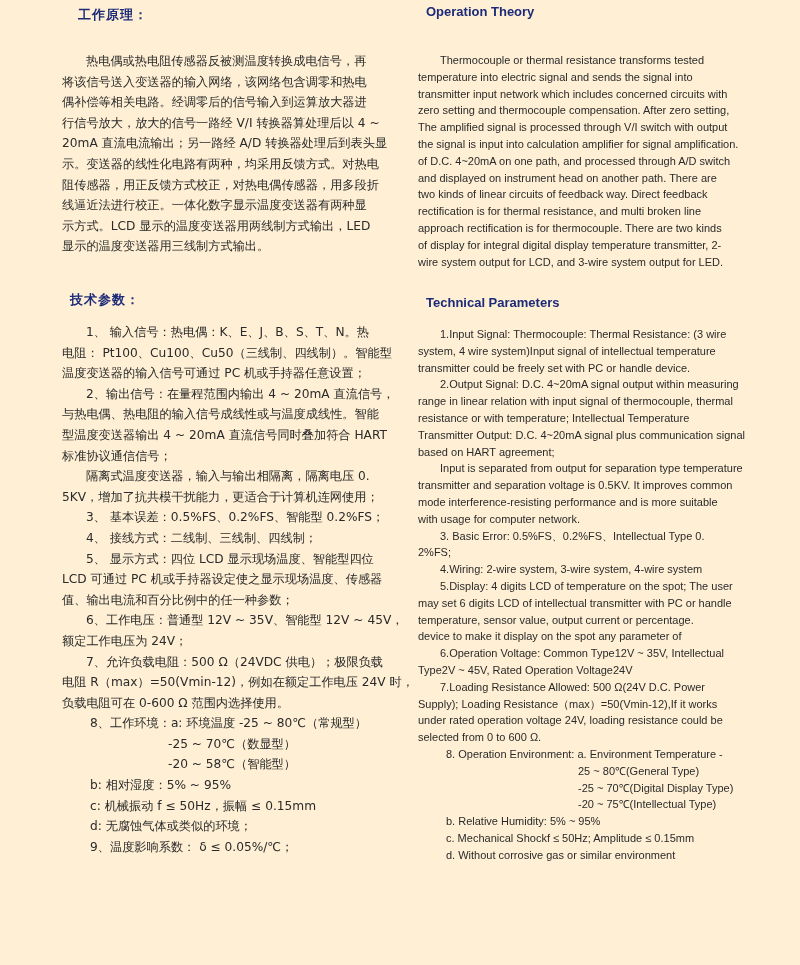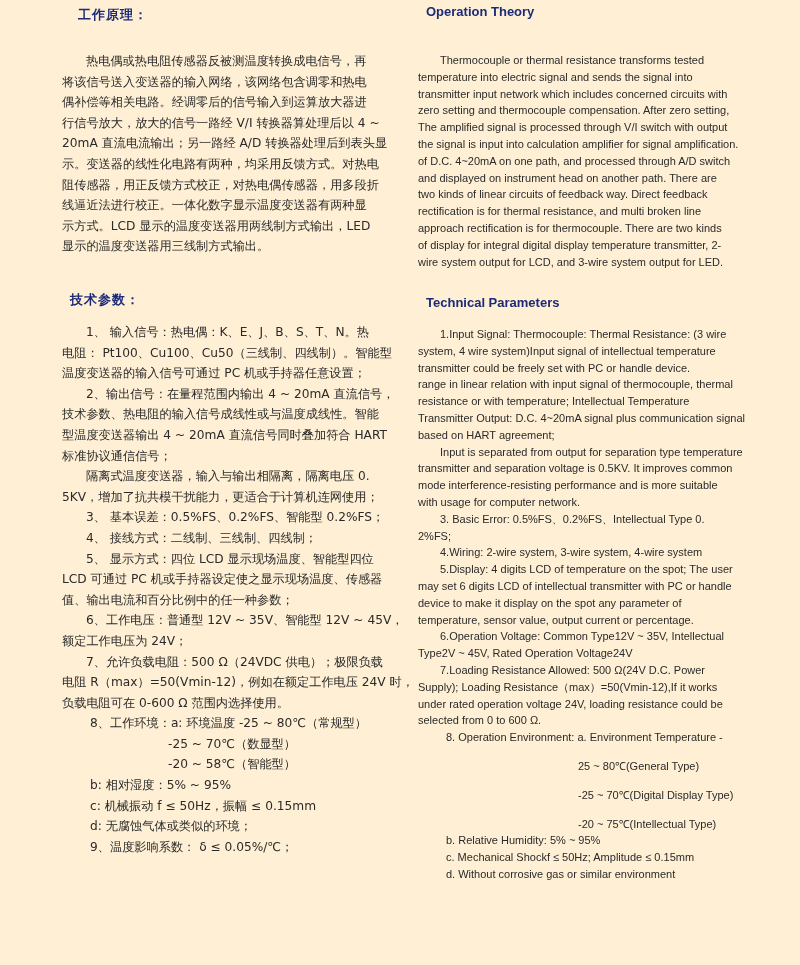--- a/index.html
+++ b/index.html
@@ -26,21 +26,21 @@
     .col-cn .para { line-height: 20.6px; font-size: 12.2px; text-align: justify; }
     .col-en .para {
       font-family: "Liberation Sans", sans-serif;
       line-height: 16.8px; font-size: 11px; text-align: justify;
     }
     .line { display: block; white-space: nowrap; }
     .ind1 { padding-left: 24px; }
     .col-en .ind1 { padding-left: 22px; }
     .ind2 { padding-left: 28px; }
     .ind3 { padding-left: 106px; }
-    .col-en .ind3 { padding-left: 160px; margin-top: 12px; }
+    .col-en .ind3 { padding-left: 160px; }
   </style>
 </head>
 <body>
 
 <div class="col col-cn">
   <div class="heading" style="top:6px;margin-left:8px;">工作原理：</div>
   <div class="para" style="top:51px;" id="cn-theory">
       <span class="line ind1">热电偶或热电阻传感器反被测温度转换成电信号，再</span>
       <span class="line">将该信号送入变送器的输入网络，该网络包含调零和热电</span>
       <span class="line">偶补偿等相关电路。经调零后的信号输入到运算放大器进</span>
@@ -51,21 +51,21 @@
       <span class="line">线逼近法进行校正。一体化数字显示温度变送器有两种显</span>
       <span class="line">示方式。LCD 显示的温度变送器用两线制方式输出，LED</span>
       <span class="line">显示的温度变送器用三线制方式输出。</span>
     </div>
   <div class="heading" style="top:291px;">技术参数：</div>
   <div class="para" style="top:322px;" id="cn-params">
       <span class="line ind1">1、 输入信号：热电偶：K、E、J、B、S、T、N。热</span>
       <span class="line">电阻： Pt100、Cu100、Cu50（三线制、四线制）。智能型</span>
       <span class="line">温度变送器的输入信号可通过 PC 机或手持器任意设置；</span>
       <span class="line ind1">2、输出信号：在量程范围内输出 4 ~ 20mA 直流信号，</span>
-      <span class="line">技术参数、热电阻的输入信号成线性或与温度成线性。智能</span>
+      <span class="line">与热电偶、热电阻的输入信号成线性或与温度成线性。智能</span>
       <span class="line">型温度变送器输出 4 ~ 20mA 直流信号同时叠加符合 HART</span>
       <span class="line">标准协议通信信号；</span>
       <span class="line ind1">隔离式温度变送器，输入与输出相隔离，隔离电压 0.</span>
       <span class="line">5KV，增加了抗共模干扰能力，更适合于计算机连网使用；</span>
       <span class="line ind1">3、 基本误差：0.5%FS、0.2%FS、智能型 0.2%FS；</span>
       <span class="line ind1">4、 接线方式：二线制、三线制、四线制；</span>
       <span class="line ind1">5、 显示方式：四位 LCD 显示现场温度、智能型四位</span>
       <span class="line">LCD 可通过 PC 机或手持器设定使之显示现场温度、传感器</span>
       <span class="line">值、输出电流和百分比例中的任一种参数；</span>
       <span class="line ind1">6、工作电压：普通型 12V ~ 35V、智能型 12V ~ 45V，</span>
@@ -98,35 +98,36 @@
       <span class="line">rectification is for thermal resistance, and multi broken line</span>
       <span class="line">approach rectification is for thermocouple. There are two kinds</span>
       <span class="line">of display for integral digital display temperature transmitter, 2-</span>
       <span class="line">wire system output for LCD, and 3-wire system output for LED.</span>
     </div>
   <div class="heading" style="top:295px;">Technical Parameters</div>
   <div class="para" style="top:326px;" id="en-params">
       <span class="line ind1">1.Input Signal: Thermocouple:  Thermal Resistance: (3 wire</span>
       <span class="line">system, 4 wire system)Input signal of intellectual temperature</span>
       <span class="line">transmitter could be freely set with PC or handle device.</span>
+      <span class="line ind1">2.Output Signal: D.C. 4~20mA signal output within measuring</span>
       <span class="line">range in linear relation with input signal of thermocouple, thermal</span>
       <span class="line">resistance or with temperature; Intellectual Temperature</span>
       <span class="line">Transmitter Output: D.C. 4~20mA signal plus communication signal</span>
       <span class="line">based on HART agreement;</span>
       <span class="line ind1">Input is separated from output for separation type temperature</span>
       <span class="line">transmitter and separation voltage is 0.5KV. It improves common</span>
       <span class="line">mode interference-resisting performance and is more suitable</span>
       <span class="line">with usage for computer network.</span>
       <span class="line ind1">3. Basic Error: 0.5%FS、0.2%FS、Intellectual Type 0.</span>
       <span class="line">2%FS;</span>
       <span class="line ind1">4.Wiring: 2-wire system, 3-wire system, 4-wire system</span>
       <span class="line ind1">5.Display: 4 digits LCD of temperature on the spot; The user</span>
       <span class="line">may set 6 digits LCD of intellectual transmitter with PC or handle</span>
+      <span class="line">temperature, sensor value, output current or percentage.</span>
       <span class="line">device to make it display on the spot any parameter of</span>
-      <span class="line">temperature, sensor value, output current or percentage.</span>
       <span class="line ind1">6.Operation Voltage: Common Type12V ~ 35V, Intellectual</span>
       <span class="line">Type2V ~ 45V, Rated Operation Voltage24V</span>
       <span class="line ind1">7.Loading Resistance Allowed: 500 Ω(24V D.C. Power</span>
       <span class="line">Supply); Loading Resistance（max）=50(Vmin-12),If it works</span>
       <span class="line">under rated operation voltage 24V, loading resistance could be</span>
       <span class="line">selected from 0 to 600 Ω.</span>
       <span class="line ind2">8. Operation Environment: a.   Environment Temperature -</span>
       <span class="line ind3">25 ~ 80℃(General Type)</span>
       <span class="line ind3">-25 ~ 70℃(Digital Display Type)</span>
       <span class="line ind3">-20 ~ 75℃(Intellectual Type)</span>

